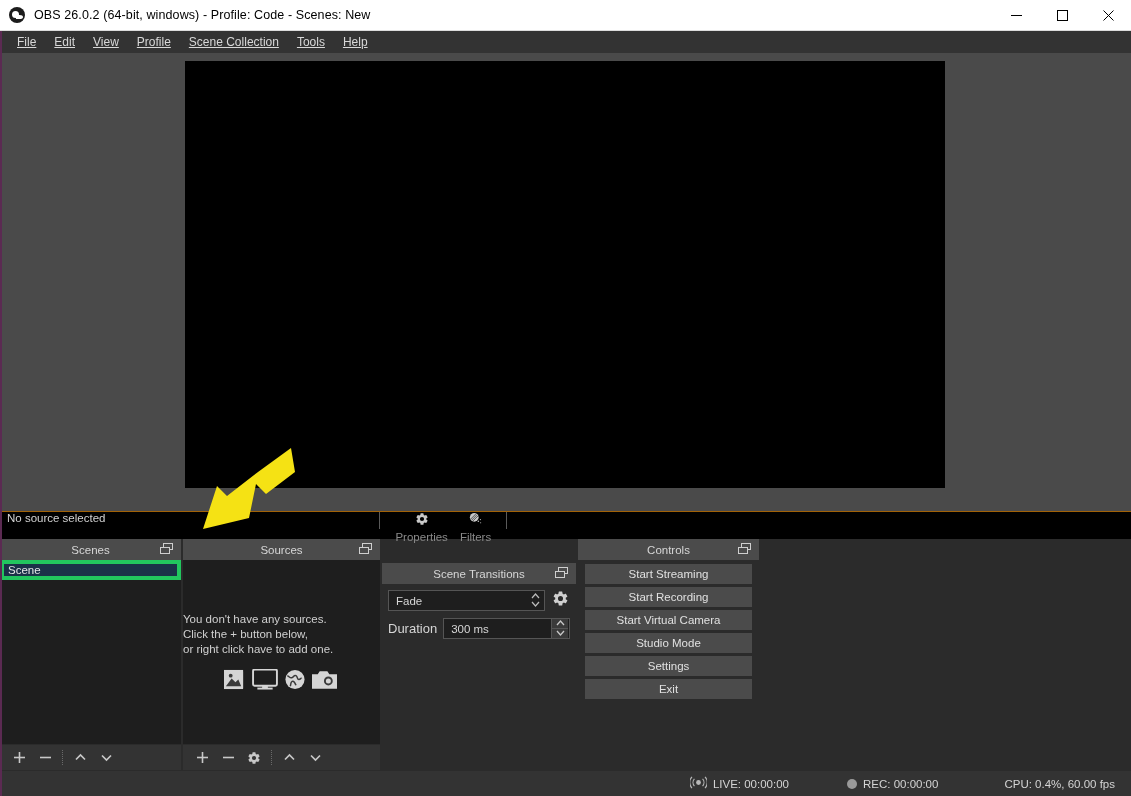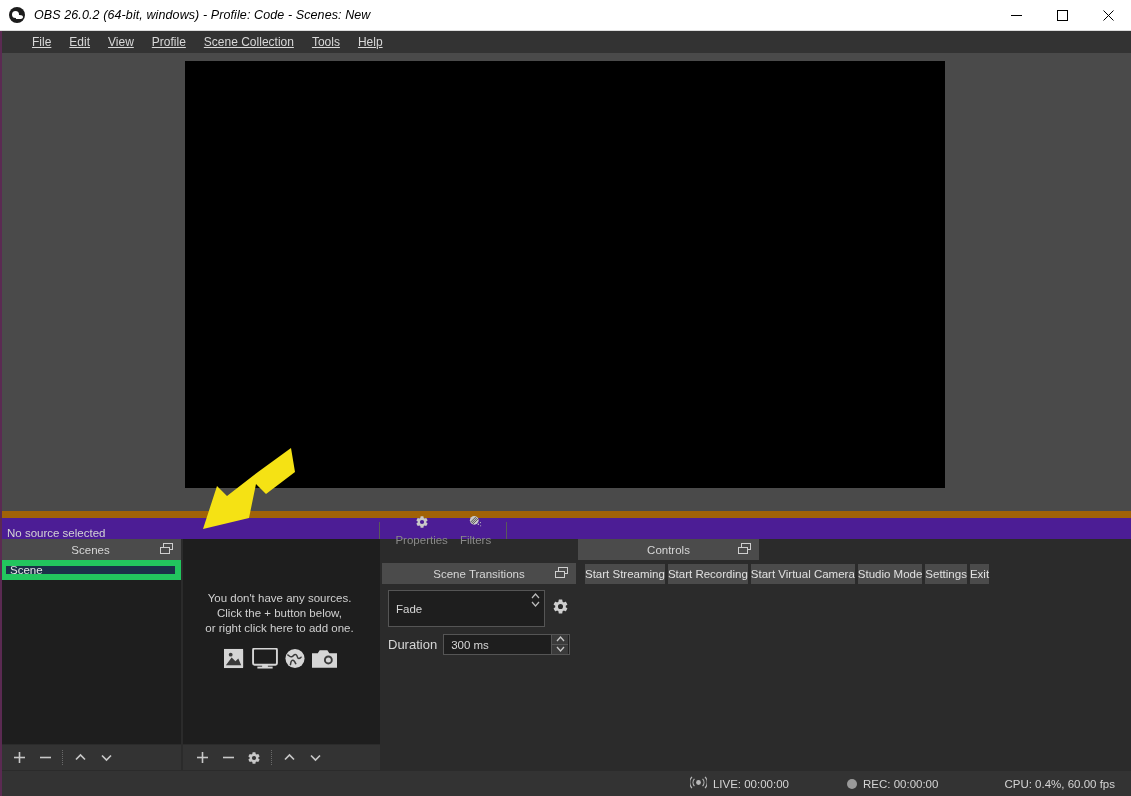--- a/index.html
+++ b/index.html
@@ -15,21 +15,20 @@
     background: #2b2b2b;
     display: flex; flex-direction: column;
   }
 
   
   .titlebar {
     height: 31px; background: #ffffff;
     display: flex; align-items: center;
     border-bottom: 1px solid #dcdcdc;
     flex: 0 0 31px;
-    font-style: italic;
   }
   .tb-icon {
     width: 16px; height: 16px; margin-left: 9px; margin-right: 9px;
     position: relative; flex: 0 0 16px;
   }
   .tb-icon .obs-outer {
     position: absolute; inset: 0;
     border-radius: 50%; background: #1c1c1c;
   }
   .tb-icon .obs-inner {
@@ -52,21 +51,21 @@
     width: 46px; height: 31px;
     display: flex; align-items: center; justify-content: center;
     color: #000;
   }
   .winbtn svg { display: block; }
 
   
   .menubar {
     height: 22px; background: #333333;
     display: flex; align-items: center;
-    padding-left: 23px;
+    padding-left: 8px;
     flex: 0 0 22px;
   }
   .menu-item {
     font-size: 12px; color: #d8d8d8;
     padding: 2px 9px 2px 9px;
     white-space: nowrap;
   }
   .menu-item u { text-decoration: underline; }
 
   
@@ -80,23 +79,23 @@
   .canvas {
     position: absolute;
     left: 185px; top: 8px;
     width: 760px; height: 427px;
     background: #000000;
   }
 
   
   .srcbar {
     flex: 0 0 28px; height: 28px;
-    background: #4c1d95;
-    display: flex; align-items: flex-end;
-    border-top: 7px solid #a16207;
+    background: #000000;
+    display: flex; align-items: flex-start;
+    border-top: 1px solid #a16207;
     position: relative;
   }
   .srcbar-label {
     font-size: 11.5px; color: #d3d3d3;
     padding-left: 7px; white-space: nowrap;
   }
   .srcbar-sep {
     width: 1px; height: 17px; background: #5a5a5a;
     margin: 0 9px;
   }
@@ -166,29 +165,29 @@
     border-left: 1px dotted #6a6a6a;
     margin: 0 4px;
   }
 
   
   .dock-scenes { width: 183px; flex: 0 0 183px; }
   .scene-item {
     height: 20px; background: #1b3148;
     display: flex; align-items: center;
     padding-left: 4px;
-    border: 6px solid #22c55e;
+    border: 4px solid #22c55e;
   }
   .scene-item span { font-size: 11.5px; color: #e6e6e6; }
 
   
   .dock-sources { width: 199px; flex: 0 0 199px; }
   .src-empty {
     position: absolute; left: 0; right: 4px; top: 52px;
-    text-align: center;
+    text-align: left;
   }
   .src-empty p {
     font-size: 11.5px; color: #d0d0d0; line-height: 15px;
     white-space: nowrap;
   }
   .src-icons {
     display: flex; align-items: center; justify-content: center;
     gap: 6px; margin-top: 12px;
   }
   .src-icons svg { display: block; }
@@ -205,21 +204,21 @@
   }
 
   
   .dock-trans { width: 196px; flex: 0 0 196px; margin-top: 24px; }
   .trans-body {
     flex: 1 1 auto; background: #2b2b2b; padding: 6px;
     min-height: 0;
   }
   .trans-row1 { display: flex; align-items: center; gap: 5px; }
   .combo {
-    flex: 1 1 auto; height: 37px; background: #1e1e1e;
+    flex: 1 1 auto; height: 21px; background: #1e1e1e;
     border: 1px solid #555555;
     display: flex; align-items: center;
     position: relative;
   }
   .combo span {
     font-size: 11.5px; color: #d6d6d6; padding-left: 7px;
   }
   .combo .arrows {
     position: absolute; right: 4px; top: 2px;
     display: flex; flex-direction: column; gap: 2px;
@@ -255,21 +254,21 @@
     display: flex; align-items: center; justify-content: center;
     background: #3a3a3a; border-left: 1px solid #555;
     color: #c8c8c8;
   }
   .spin-arrows div:first-child { border-bottom: 1px solid #555; }
 
   
   .dock-controls { width: 181px; flex: 0 0 181px; border-right: none; }
   .ctrl-body {
     flex: 1 1 auto; background: #2b2b2b;
-    padding: 4px 7px; display: flex; flex-direction: row; gap: 3px;
+    padding: 4px 7px; display: flex; flex-direction: column; gap: 3px;
     min-height: 0;
   }
   .ctrl-btn {
     height: 20px; background: #4b4b4b;
     display: flex; align-items: center; justify-content: center;
     font-size: 11.5px; color: #e0e0e0;
     white-space: nowrap;
   }
 
   
@@ -420,25 +419,32 @@
         </div>
         <div class="tb-btn">
           <svg width="15" height="15" viewBox="0 0 15 15">
               <polyline points="3,5.5 7.5,10 12,5.5" fill="none" stroke="#c8c8c8" stroke-width="1.7"></polyline>
             </svg>
         </div>
       </div>
     </div>
 
     <div class="dock dock-sources">
+      <div class="dock-title">
+        <span>Sources</span>
+        <div class="float-icon">
+            <div class="r1"></div>
+            <div class="r2"></div>
+          </div>
+      </div>
       <div class="dock-body">
         <div class="src-empty">
           <p>You don't have any sources.</p>
           <p>Click the + button below,</p>
-          <p>or right click here to add one.</p>
+          <p>or right click have to add one.</p>
           <div class="src-icons">
             <span>
               <svg width="23" height="21" viewBox="0 0 24 22">
                 <path d="M1 1h18a2 2 0 0 1 2 2v16a2 2 0 0 1-2 2H1z" fill="#d5d5d5"></path>
                 <rect x="1" y="1" width="20" height="20" fill="#d5d5d5"></rect>
                 <circle cx="8" cy="7" r="2" fill="#3a3a3a"></circle>
                 <polygon points="3,18 9,10 13,14 16,11 19,18" fill="#3a3a3a"></polygon>
               </svg>
             </span>
             <span>

